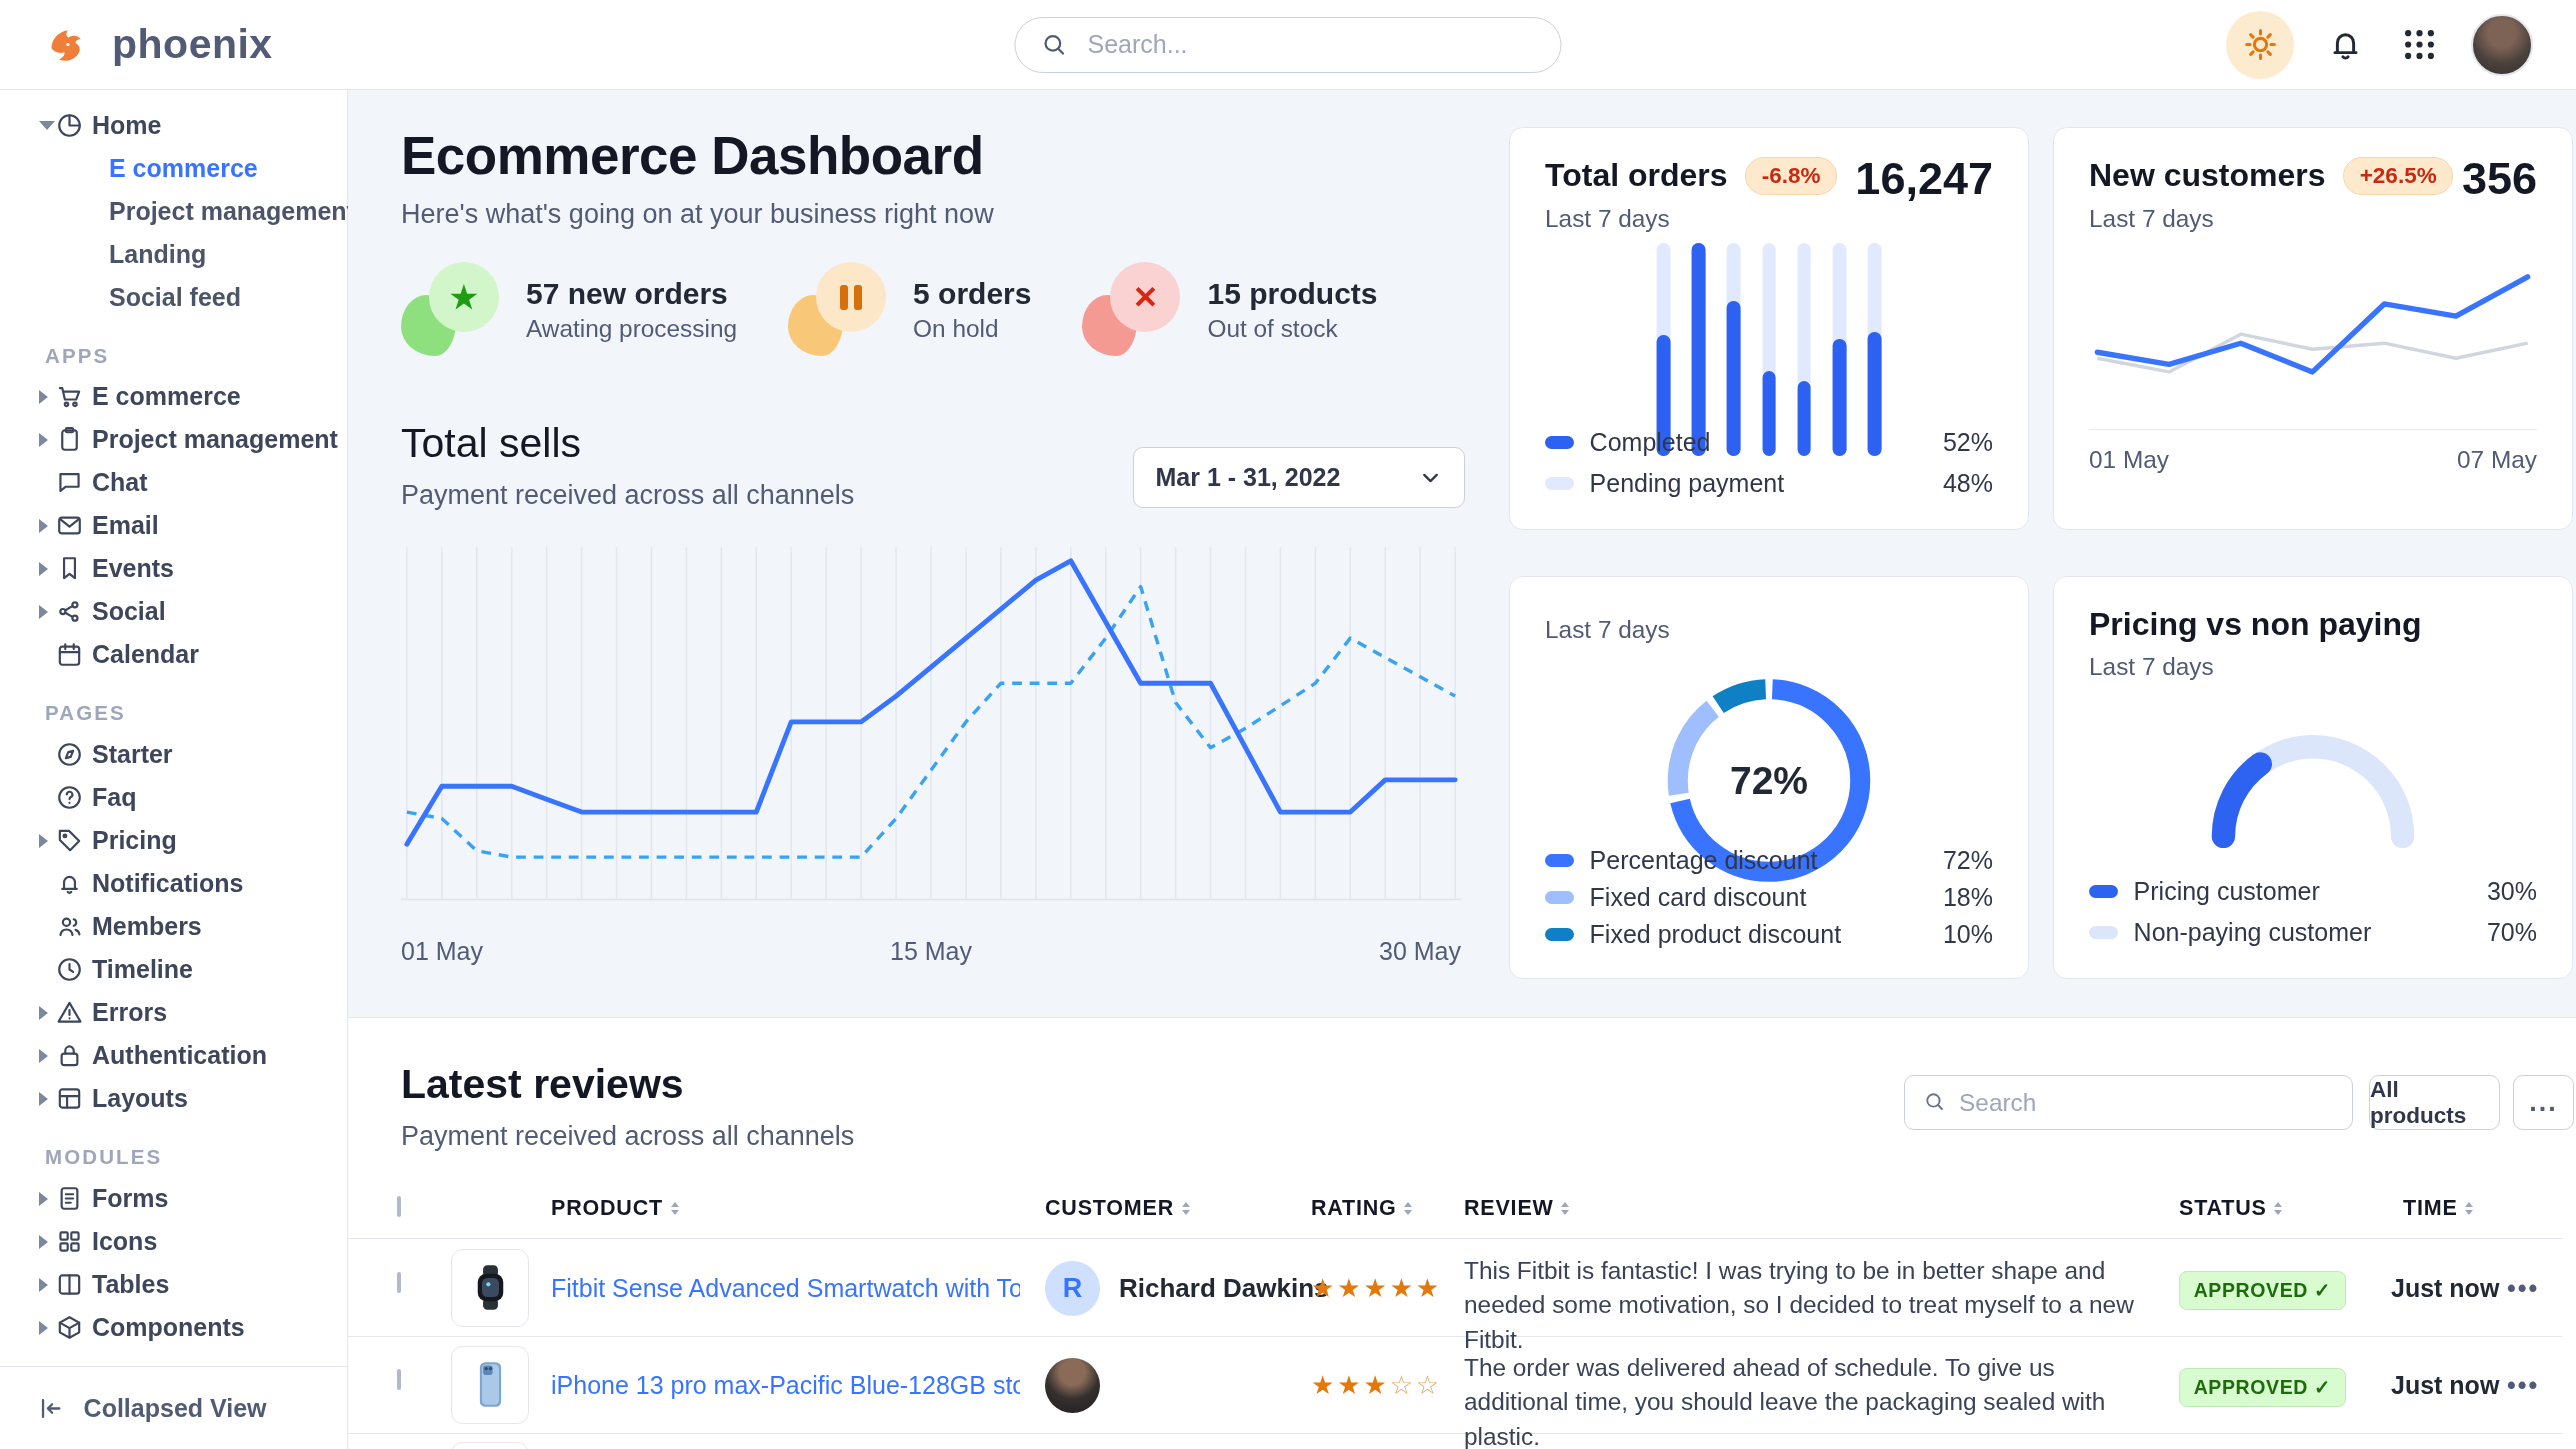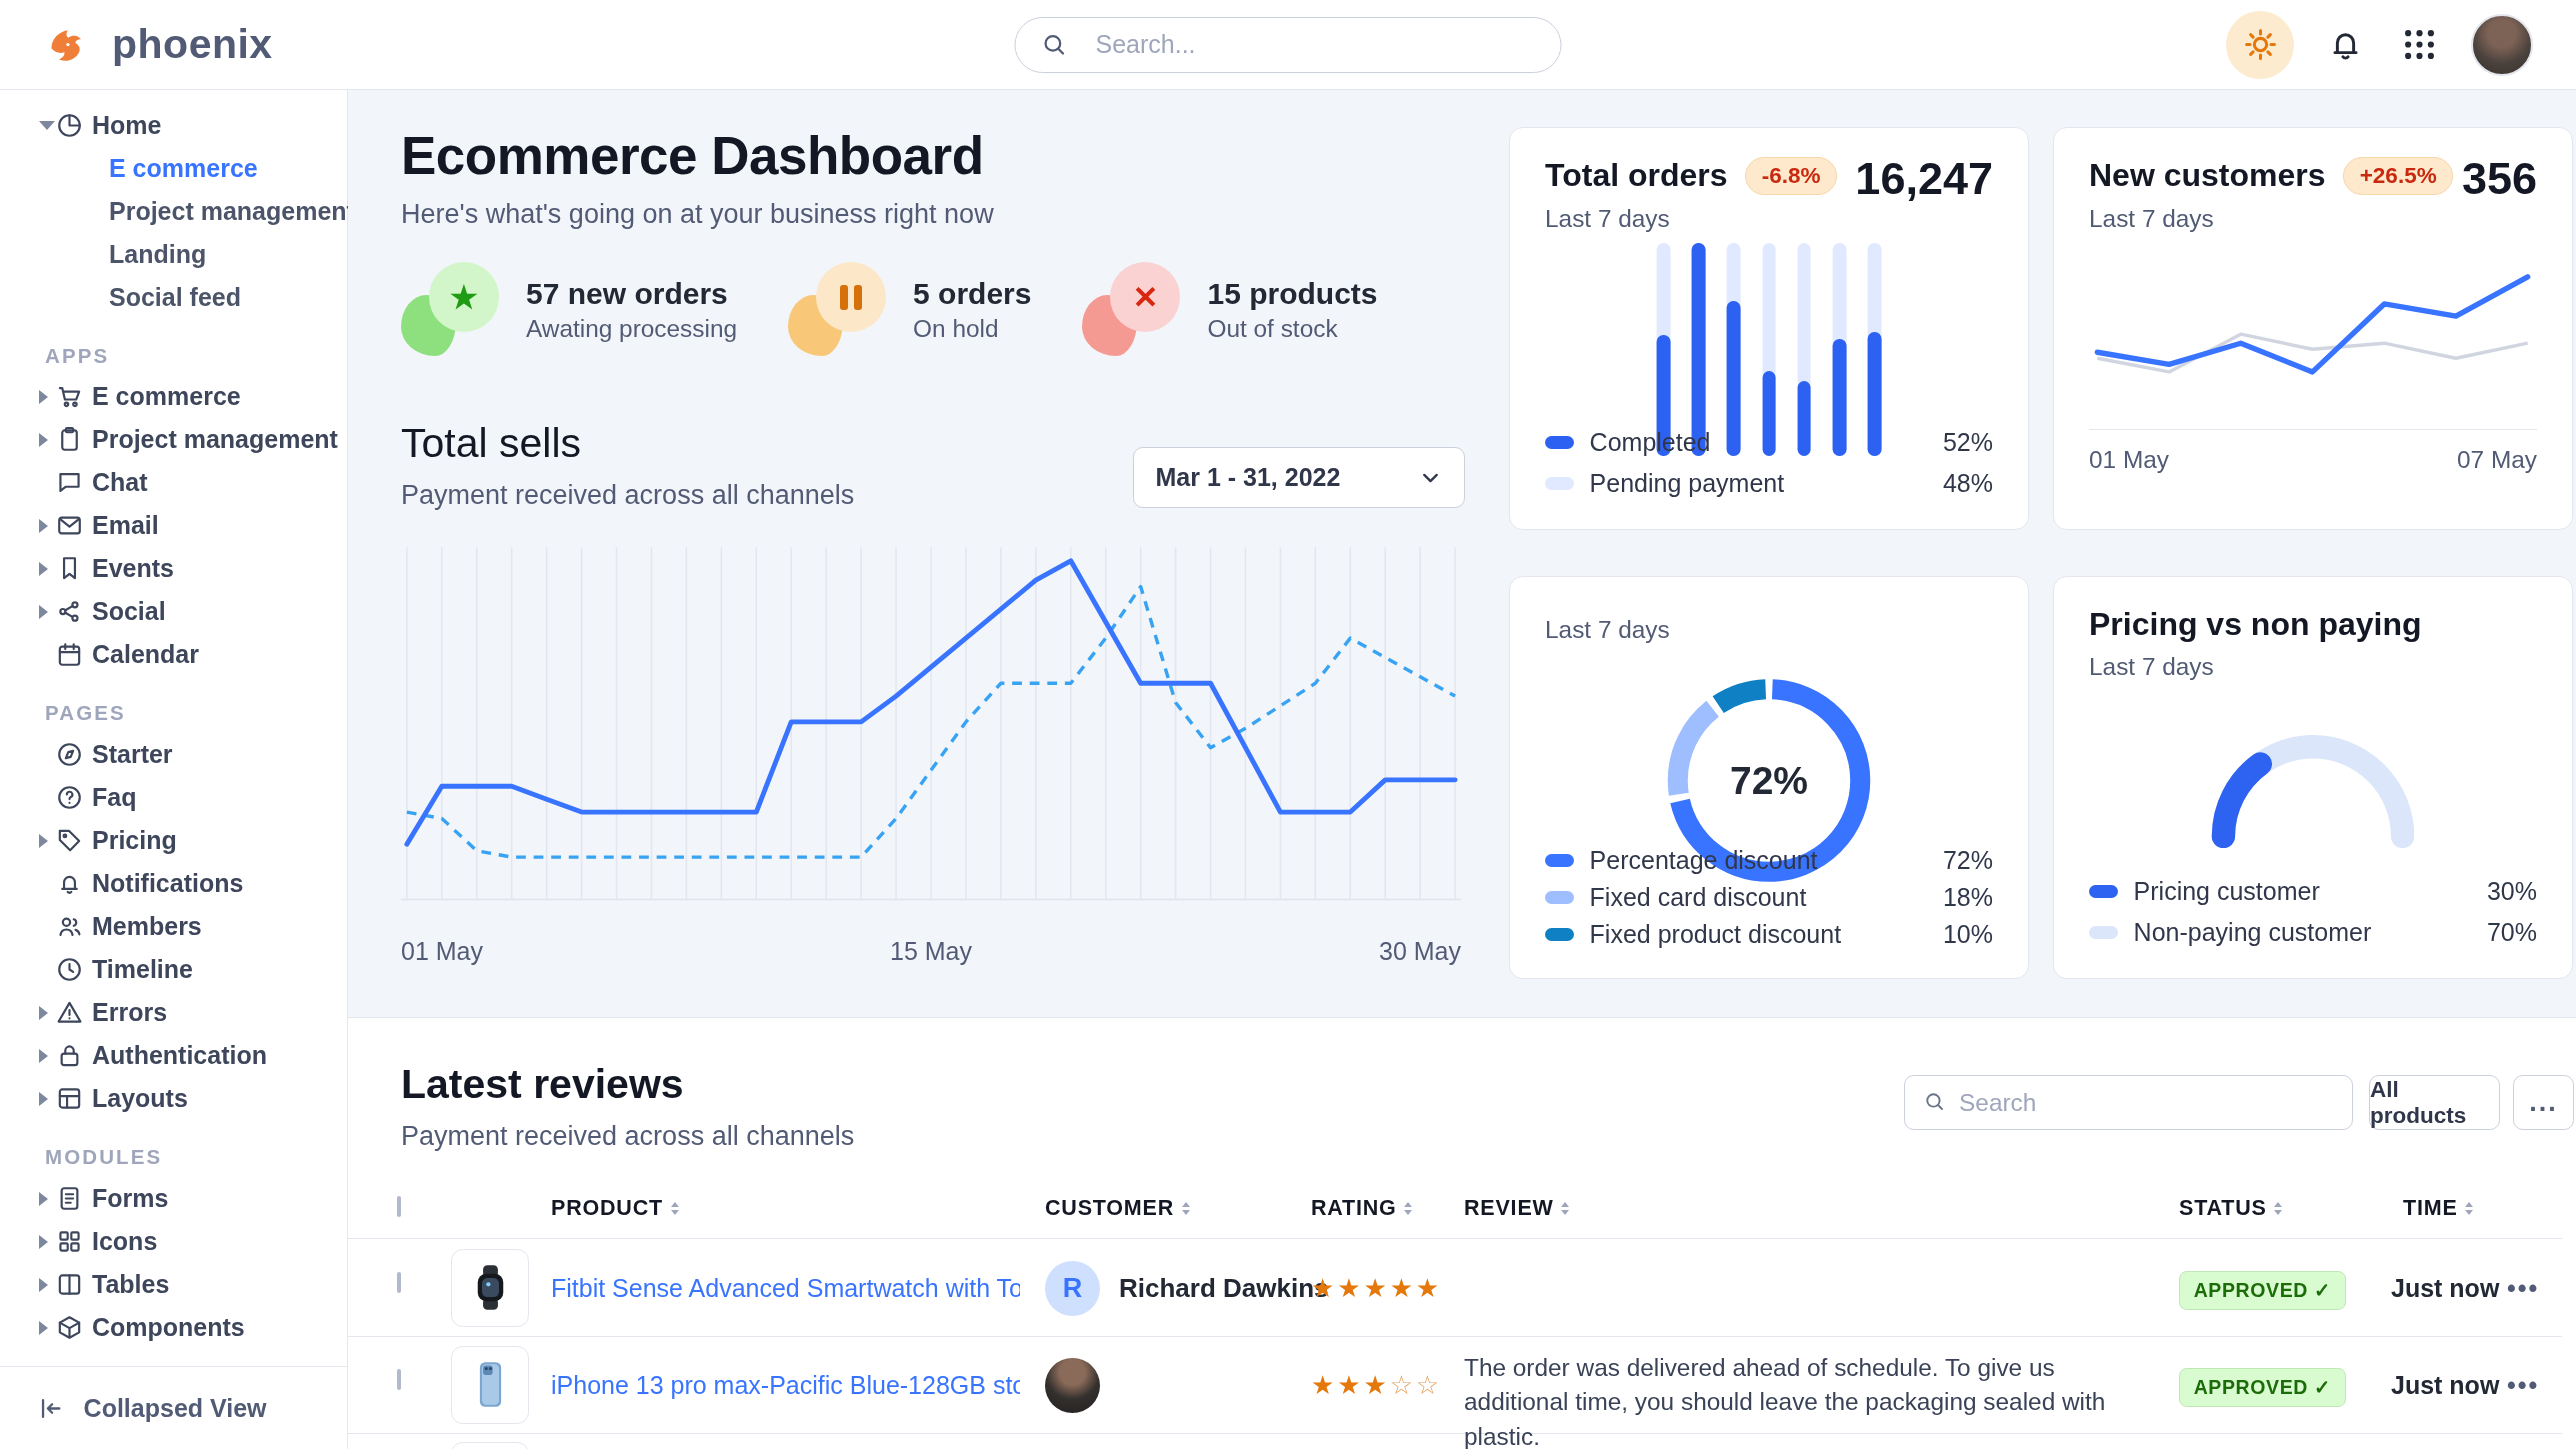--- a/index.html
+++ b/index.html
@@ -12,21 +12,21 @@
     --orange:#e5780b;
   }
   *{margin:0;padding:0;box-sizing:border-box}
   html,body{width:2576px;height:1450px}
   body{position:relative;overflow:hidden;background:#fff;font-family:"Liberation Sans",sans-serif;color:var(--body)}
   svg{display:block}
   
   .navbar{position:absolute;top:0;left:0;right:0;height:90px;background:#fff;border-bottom:1.5px solid var(--border);display:flex;align-items:center;padding:0 43px;z-index:9}
   .logo{display:flex;align-items:flex-end;gap:24px;cursor:pointer}
   .logo-text{font-size:41px;font-weight:700;color:#525b75;letter-spacing:0.5px}
-  .nav-search{position:absolute;left:50%;transform:translateX(-50%);width:547px;height:56px;border:1.5px solid var(--border2);border-radius:28px;display:flex;align-items:center;gap:28px;padding:0 25px;background:#fff}
+  .nav-search{position:absolute;left:50%;transform:translateX(-50%);width:547px;height:56px;border:1.5px solid var(--border2);border-radius:28px;display:flex;align-items:center;gap:20px;padding:0 25px;background:#fff}
   .nav-search .ns-ico{width:27px;height:27px;color:#525b75;flex:0 0 auto}
   .nav-search input{border:0;outline:0;font-size:25px;width:100%;background:transparent;color:var(--body);font-family:inherit}
   .nav-search input::placeholder{color:var(--faint)}
   .nav-right{margin-left:auto;display:flex;align-items:center;gap:29px}
   .sun-btn{width:68px;height:68px;border-radius:50%;background:#fdebd0;color:var(--orange);display:flex;align-items:center;justify-content:center;cursor:pointer}
   .sun-btn svg{width:37px;height:37px}
   .nav-ico-btn{width:45px;height:45px;color:#222834;display:flex;align-items:center;justify-content:center;cursor:pointer}
   .nav-ico-btn svg{width:39px;height:39px}
   .avatar-nav{width:62px;height:62px;border-radius:50%;border:2px solid var(--border);background:radial-gradient(circle at 50% 30%,#7d6256 0 28%,#4a423c 60%,#35302c 100%);cursor:pointer}
   
@@ -682,20 +682,21 @@
               <circle cx="22" cy="21" r="2" fill="#7fd0ff"></circle>
             </svg>
           </span>
       <span class="cell plink">Fitbit Sense Advanced Smartwatch with Tools fo...</span>
       <span class="cell cavatar avatar-initial">R</span>
       <span class="cell cname">Richard Dawkins</span>
       <span class="cell crating">
             <span class="full">★★★★★</span>
             <span class="empty"></span>
           </span>
+      <span class="cell creview">This Fitbit is fantastic! I was trying to be in better shape and needed some motivation, so I decided to treat myself to a new Fitbit.</span>
       <span class="cell cstatus"><span class="status-badge">APPROVED ✓</span></span>
       <span class="cell ctime">Just now</span>
       <span class="cell cdots">•••</span>
         </div>
         <div class="trow" style="top: 318px;">
       <span class="cell" style="left:49px;top:35px"><span class="cbx"></span></span>
       <span class="cell pimg">
             <svg viewBox="0 0 48 48">
               <rect x="14" y="3" width="20" height="42" rx="5" fill="#7ba6cf"></rect>
               <rect x="16" y="5" width="16" height="38" rx="4" fill="#aac9e8"></rect>

